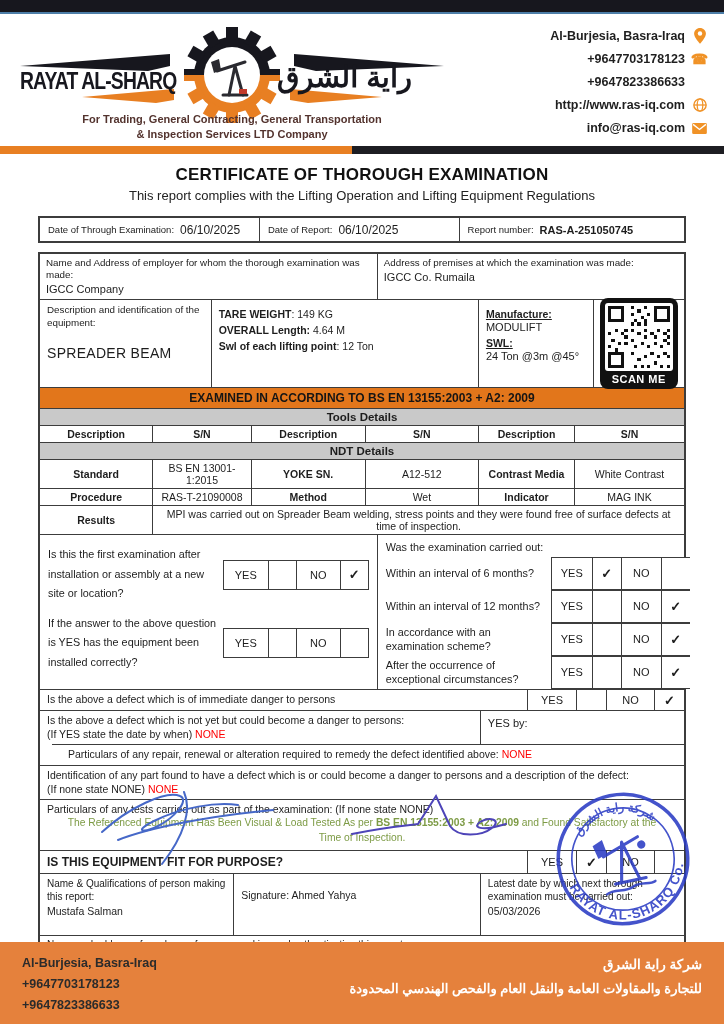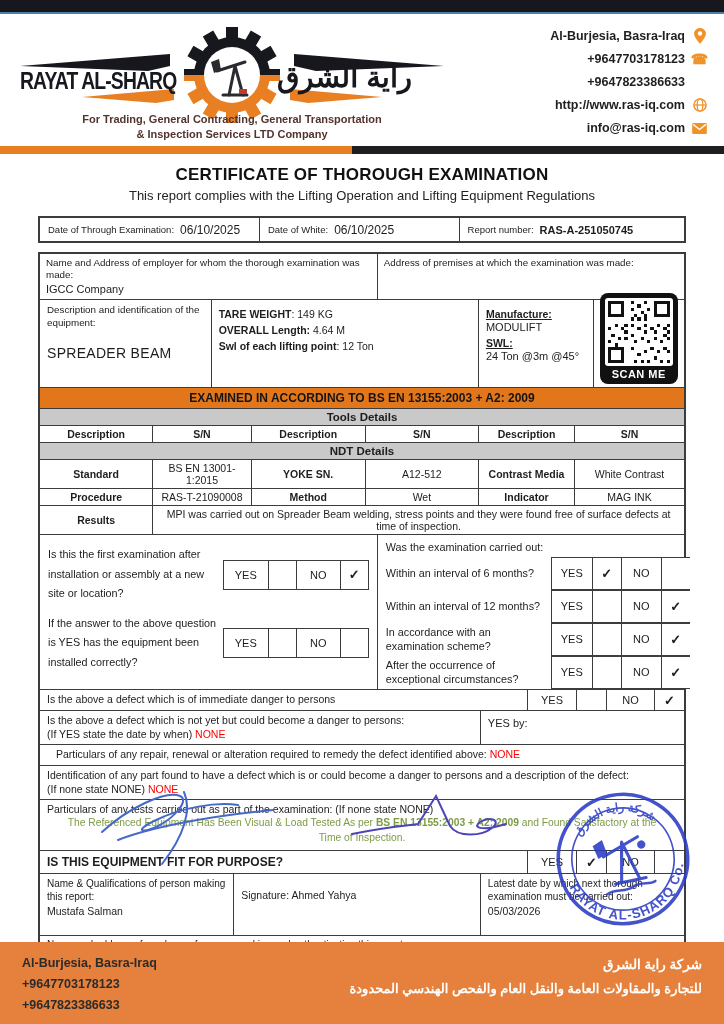--- a/index.html
+++ b/index.html
@@ -51,21 +51,21 @@
   .parties .c1 { width:52.3%; }
   .parties .c2 { flex:1; border-left:1px solid #3c3c3c; }
   .small-label { font-size:9.8px; color:#222; line-height:1.25; }
   .value-line { font-size:11px; margin-top:2px; }
 
   .equip { display:flex; height:88px; }
   .equip .cell { padding:4px 7px; }
   .equip .c1 { width:26.5%; }
   .equip .c2 { width:41.5%; border-left:1px solid #3c3c3c; }
   .equip .c3 { width:17.8%; border-left:1px solid #3c3c3c; }
-  .equip .c4 { flex:1; border-left:1px solid #3c3c3c; display:flex; align-items:flex-end; justify-content:center; padding:3px; }
+  .equip .c4 { flex:1; border-left:1px solid #3c3c3c; display:flex; align-items:center; justify-content:center; padding:3px; }
   .equip-name { font-size:14px; margin-top:16px; letter-spacing:.3px; }
   .spec-line { margin-top:4px; font-size:10.5px; }
   .spec-line b { font-size:10.5px; }
   .u { text-decoration:underline; }
   .c3 .value-line { margin-top:1px; }
   .qr-badge { background:#111; border-radius:8px; padding:5px 5px 2px; width:78px; }
   .qr-badge svg { background:#fff; border-radius:3px; display:block; width:68px; height:68px; }
   .qr-label { color:#fff; text-align:center; font-weight:bold; font-size:11px; padding:2px 0 2px; letter-spacing:.5px; }
 
   .banner { background:#e2761b; color:#151515; text-align:center; font-weight:bold; font-size:12px; padding:3px 0; }
@@ -249,38 +249,39 @@
   </div>
 
   <div class="content">
 
     <div class="meta-row">
       <div class="meta-cell mc1">
         <span class="lbl">Date of Through Examination:</span>
         <span class="val">06/10/2025</span>
       </div>
       <div class="meta-cell mc2">
-        <span class="lbl">Date of White:</span>
+        <span class="lbl">Date of Report:</span>
         <span class="val">06/10/2025</span>
       </div>
       <div class="meta-cell mc3">
         <span class="lbl">Report number:</span>
         <span class="val bold">RAS-A-251050745</span>
       </div>
     </div>
 
     <div class="docblock">
 
       <div class="sect parties">
         <div class="cell c1">
           <div class="small-label">Name and Address of employer for whom the thorough examination was made:</div>
           <div class="value-line">IGCC Company</div>
         </div>
         <div class="cell c2">
           <div class="small-label">Address of premises at which the examination was made:</div>
+          <div class="value-line">IGCC Co. Rumaila</div>
         </div>
       </div>
 
       <div class="sect equip">
         <div class="cell c1">
           <div class="small-label">Description and identification of the equipment:</div>
           <div class="equip-name">SPREADER BEAM</div>
         </div>
         <div class="cell c2">
           <div class="spec-line"><b>TARE WEIGHT</b><span>: 149 KG</span></div>
@@ -430,21 +431,21 @@
       </div>
 
       <div class="sect yesby-row">
         <div class="l line">
           <div>Is the above a defect which is not yet but could become a danger to persons:</div>
           <div><span>(If YES state the date by when) </span><span class="red">NONE</span></div>
         </div>
         <div class="r">YES by:</div>
       </div>
 
-      <div class="sect" style="padding:3px 16px;">
+      <div class="sect" style="padding:3px 16px;margin-left:12px;">
         <span class="line">Particulars of any repair, renewal or alteration required to remedy the defect identified above: </span><span class="red">NONE</span>
       </div>
 
       <div class="sect line" style="padding:3px 7px;">
         <div>Identification of any part found to have a defect which is or could become a danger to persons and a description of the defect:</div>
         <div><span>(If none state NONE)  </span><span class="red">NONE</span></div>
       </div>
 
       <div class="sect tests" style="padding:3px 0 0;">
         <div style="padding:0 7px;">Particulars of any tests carried out as part of the examination: (If none state NONE)</div>

